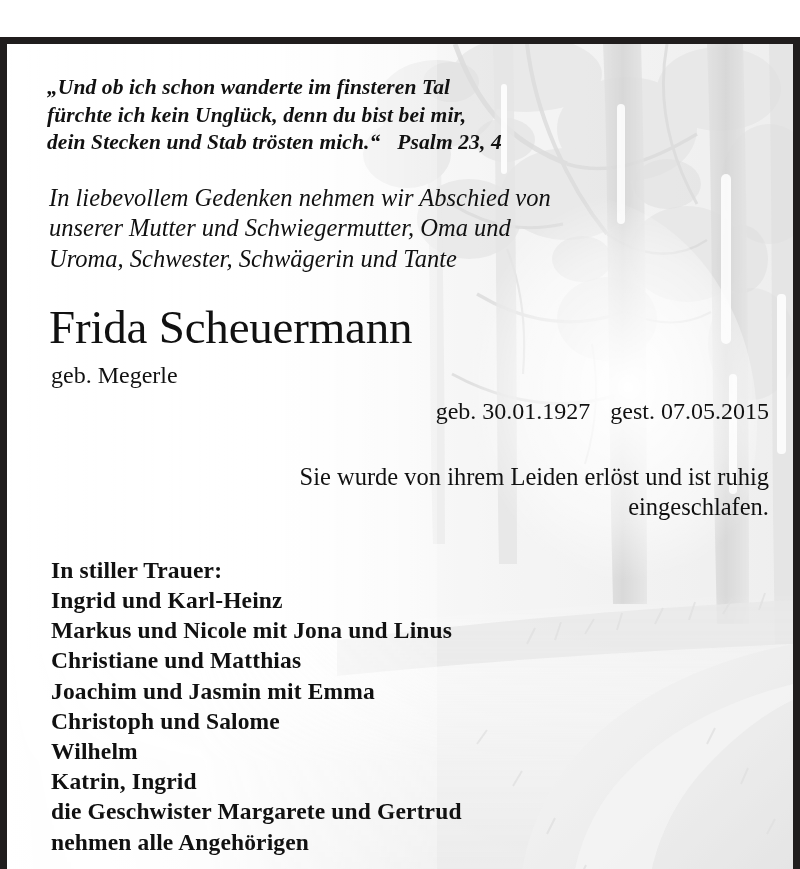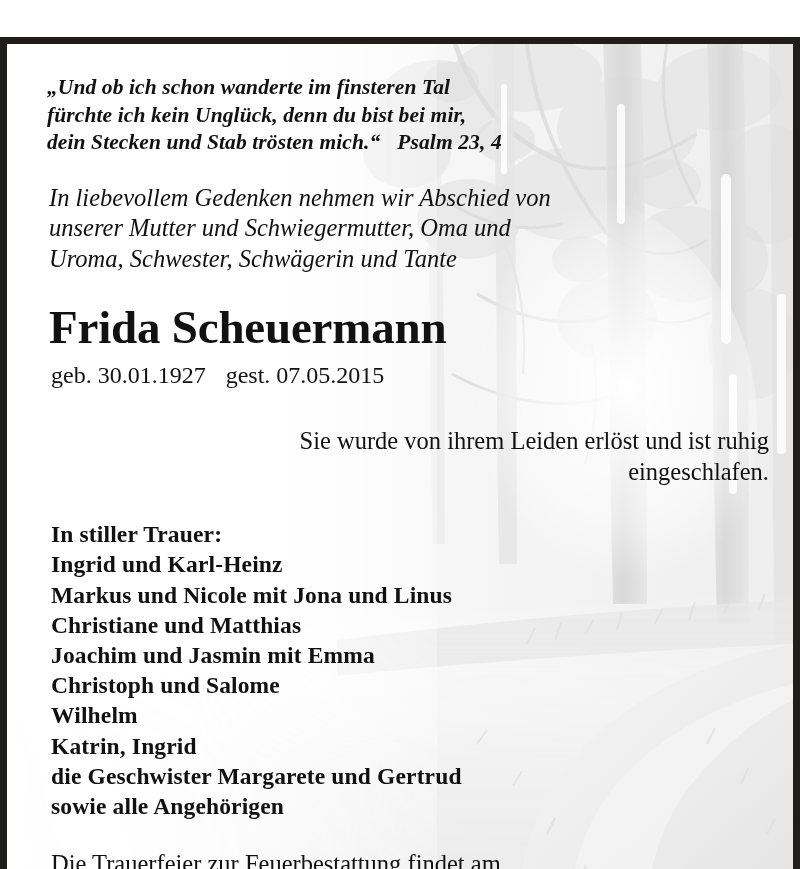--- a/index.html
+++ b/index.html
@@ -54,35 +54,36 @@
   .intro {
     font-size: 24.5px;
     line-height: 1.245;
     margin: 0 0 30px 2px;
     white-space: pre-line;
     font-style: italic;
   }
 
   .deceased-name {
     font-size: 47px;
-    font-weight: bold;
+    font-weight: normal;
     line-height: 1.02;
     letter-spacing: -0.2px;
     margin: 0 0 8px 2px;
   }
 
   .maiden-name {
     font-size: 24px;
     line-height: 1.32;
     margin: 0 0 0 4px;
   }
   .life-dates {
     font-size: 24px;
     line-height: 1.32;
     margin: 4px 0 0 4px;
+    text-align: right;
   }
   .life-dates .date-gap { display: inline-block; width: 20px; }
 
   .passing-note {
     font-size: 24.5px;
     line-height: 1.25;
     margin: 34px 0 0 4px;
     white-space: pre-line;
     text-align: right;
   }
@@ -224,37 +225,38 @@
     <p class="quote"><span>„Und ob ich schon wanderte im finsteren Tal
 fürchte ich kein Unglück, denn du bist bei mir,
 dein Stecken und Stab trösten mich.“</span><span class="psalm-gap"></span><span class="psalm-ref">Psalm 23, 4</span></p>
 
     <p class="intro">In liebevollem Gedenken nehmen wir Abschied von
 unserer Mutter und Schwiegermutter, Oma und
 Uroma, Schwester, Schwägerin und Tante</p>
 
     <h1 class="deceased-name">Frida Scheuermann</h1>
 
+    <p class="maiden-name">geb. Megerle</p>
 
     <p class="life-dates"><span>geb. 30.01.1927</span><span class="date-gap"></span><span>gest. 07.05.2015</span></p>
 
     <p class="passing-note">Sie wurde von ihrem Leiden erlöst und ist ruhig
 eingeschlafen.</p>
 
     <div class="mourners">
       <div class="mourners-heading">In stiller Trauer:</div>
       <div class="mourner-line">Ingrid und Karl-Heinz</div>
       <div class="mourner-line">Markus und Nicole mit Jona und Linus</div>
       <div class="mourner-line">Christiane und Matthias</div>
       <div class="mourner-line">Joachim und Jasmin mit Emma</div>
       <div class="mourner-line">Christoph und Salome</div>
       <div class="mourner-line">Wilhelm</div>
       <div class="mourner-line">Katrin, Ingrid</div>
       <div class="mourner-line">die Geschwister Margarete und Gertrud</div>
-      <div class="mourner-line">sowie alle Angehörigen</div>
+      <div class="mourner-line">nehmen alle Angehörigen</div>
     </div>
 
     <p class="service-info">Die Trauerfeier zur Feuerbestattung findet am
 Freitag, 15. Mai, um 14.00 Uhr in der Stadtkirche
 in Neuenstein statt.</p>
 
   </div>
 </div>
 
 </body></html>

